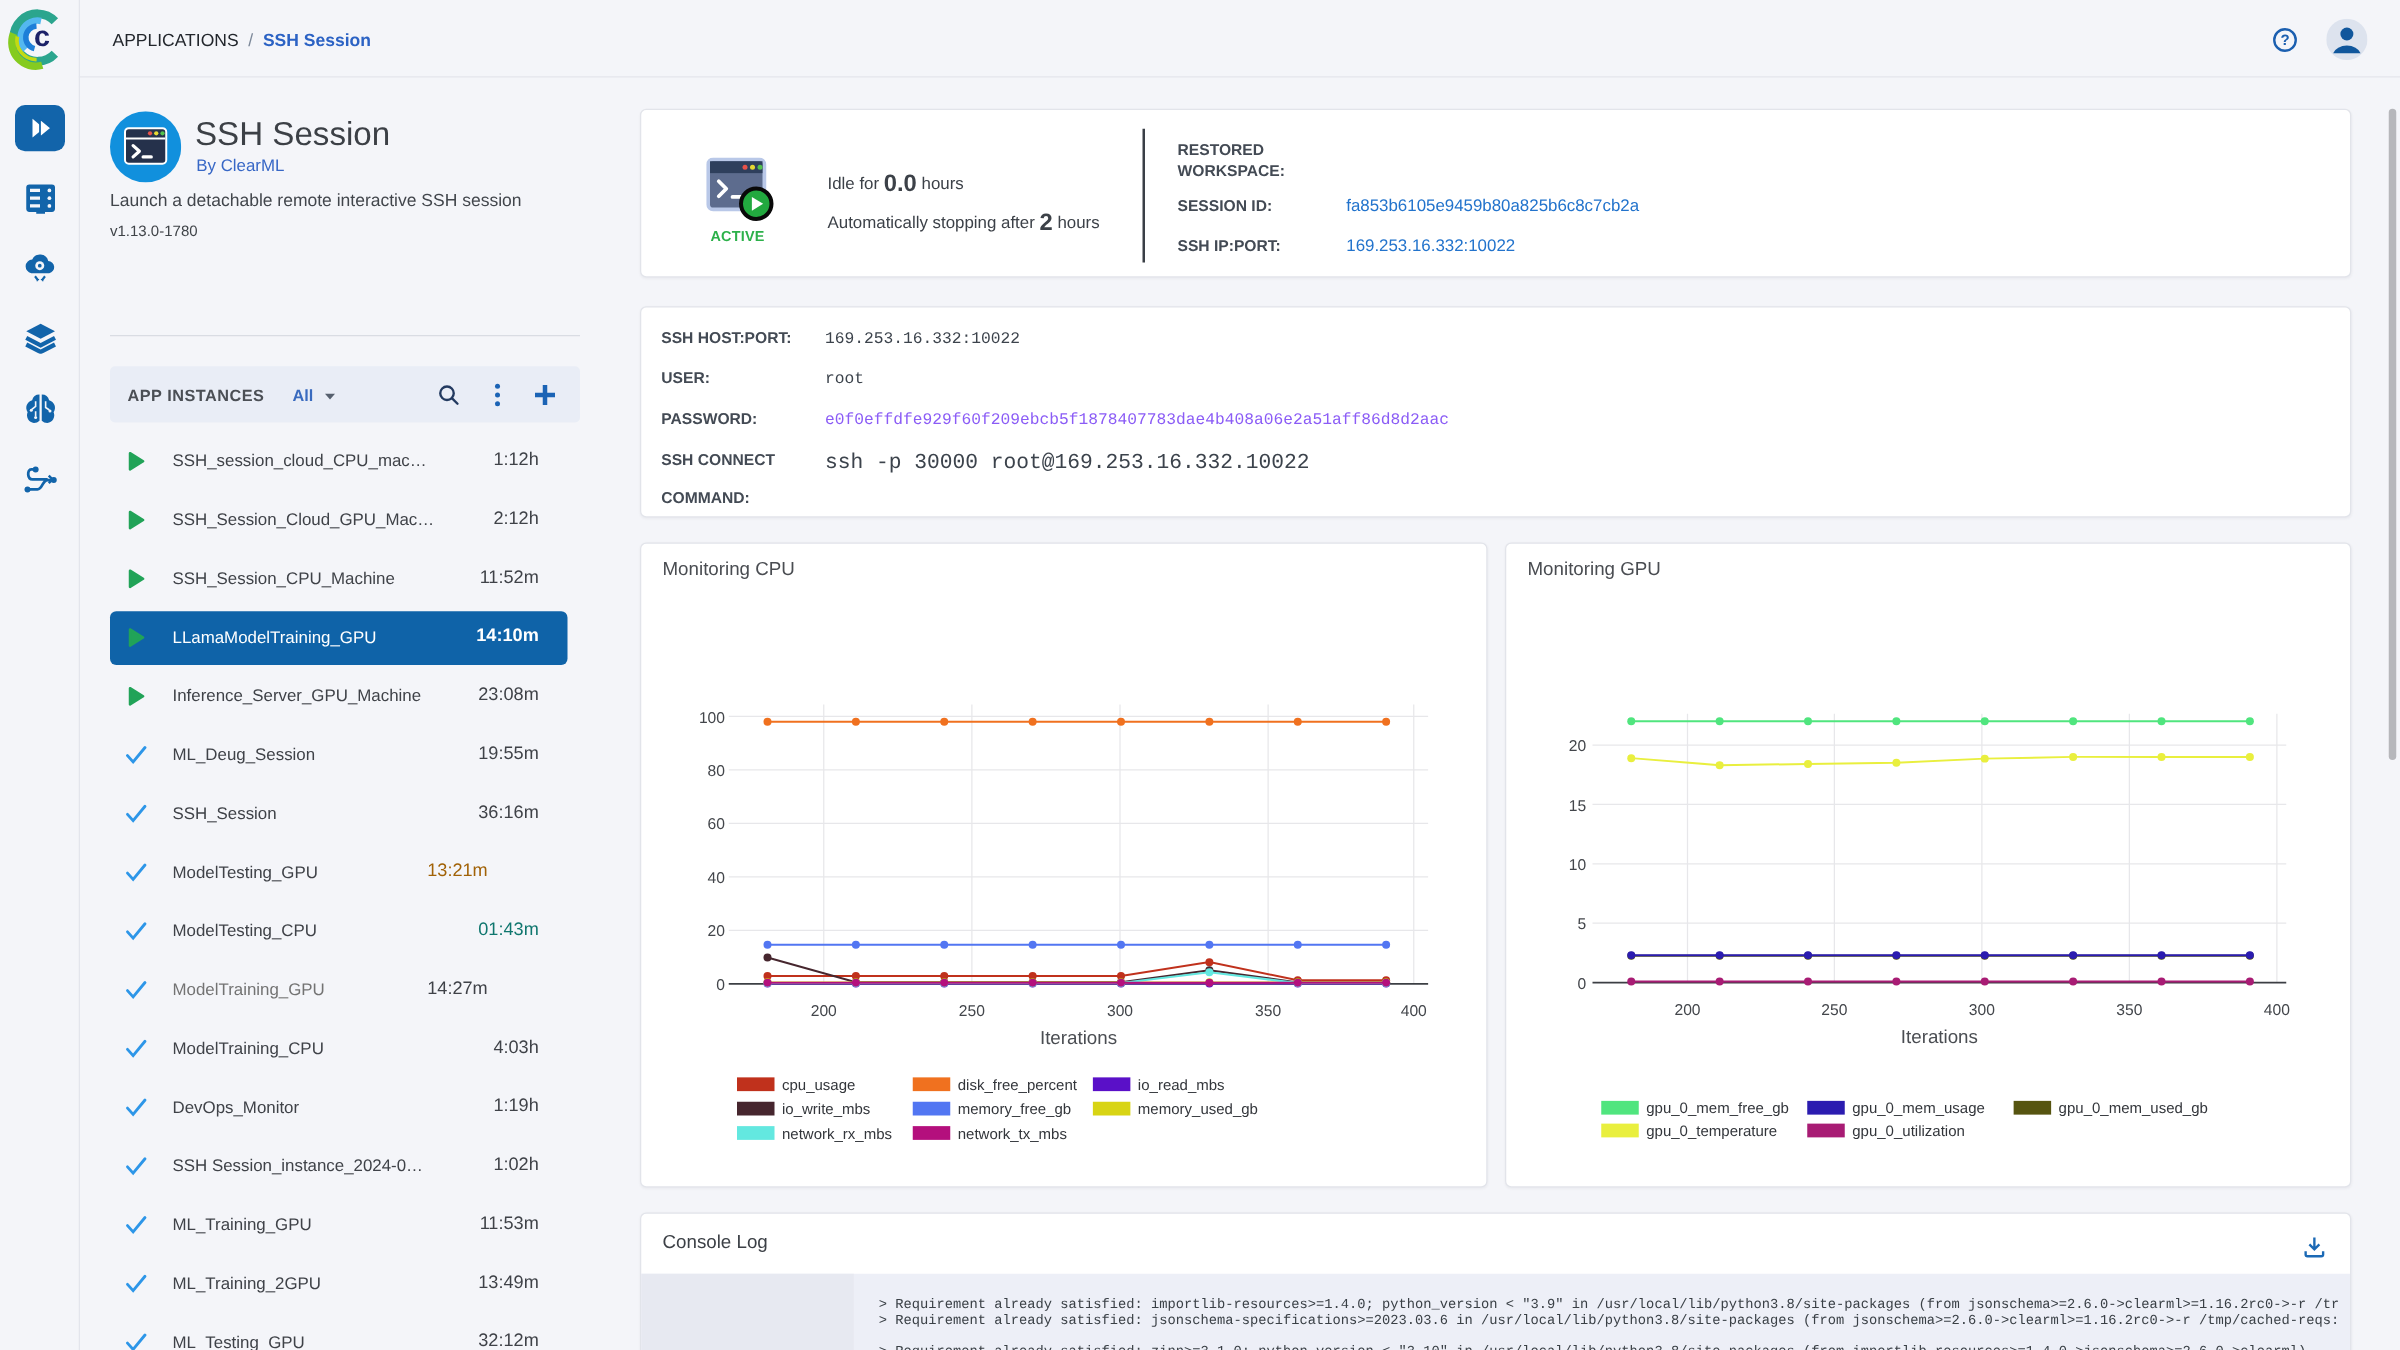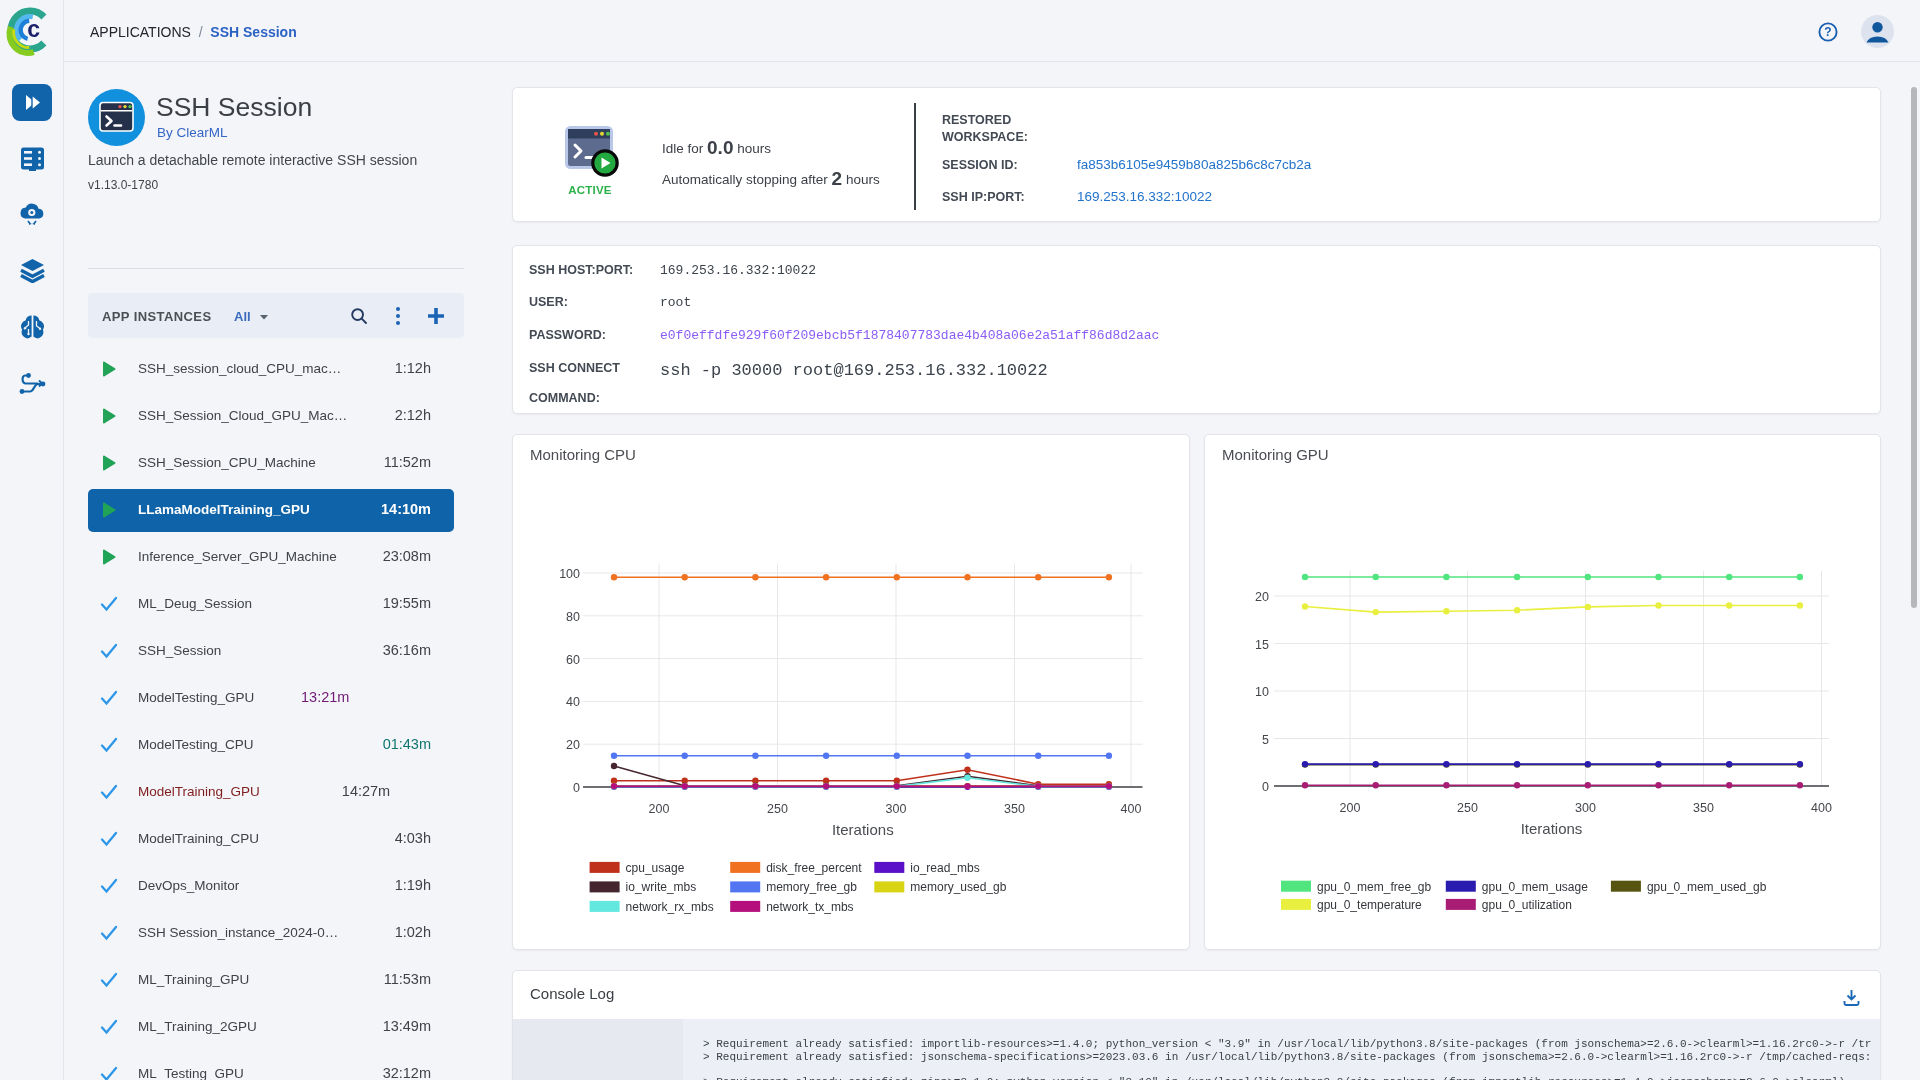--- a/index.html
+++ b/index.html
@@ -121,51 +121,51 @@
 <div class="abs" style="left:301px;top:407px;width:130px;text-align:right;font-size:14.5px;color:#3f4248">2:12h</div>
 <svg class="abs" style="left:101px;top:455px" width="16" height="16" viewBox="0 0 16 16">
     <path d="M3 1.5 L13.5 8 L3 14.5 Z" fill="#21a358" stroke="#21a358" stroke-width="2" stroke-linejoin="round"></path>
   </svg>
 <div class="abs" style="left:138px;top:455px;font-size:13.5px;color:#3f4248">SSH_Session_CPU_Machine</div>
 <div class="abs" style="left:301px;top:454px;width:130px;text-align:right;font-size:14.5px;color:#3f4248">11:52m</div>
 <div class="abs" style="left:88px;top:488.5px;width:366px;height:43px;background:#0f63a8;border-radius:5px"></div>
 <svg class="abs" style="left:101px;top:502px" width="16" height="16" viewBox="0 0 16 16">
     <path d="M3 1.5 L13.5 8 L3 14.5 Z" fill="#21a358" stroke="#21a358" stroke-width="2" stroke-linejoin="round"></path>
   </svg>
-<div class="abs" style="left:138px;top:502px;font-size:13.5px;font-weight:bold;color:#fff">LLamaModelTraining_GPU</div>
+<div class="abs" style="left:138px;top:502px;font-size:13.5px;font-weight:normal;color:#fff">LLamaModelTraining_GPU</div>
 <div class="abs" style="left:301px;top:501px;width:130px;text-align:right;font-size:14.5px;font-weight:bold;color:#fff">14:10m</div>
 <svg class="abs" style="left:101px;top:549px" width="16" height="16" viewBox="0 0 16 16">
     <path d="M3 1.5 L13.5 8 L3 14.5 Z" fill="#21a358" stroke="#21a358" stroke-width="2" stroke-linejoin="round"></path>
   </svg>
 <div class="abs" style="left:138px;top:549px;font-size:13.5px;color:#3f4248">Inference_Server_GPU_Machine</div>
 <div class="abs" style="left:301px;top:548px;width:130px;text-align:right;font-size:14.5px;color:#3f4248">23:08m</div>
 <svg class="abs" style="left:100px;top:596px" width="18" height="16" viewBox="0 0 18 16">
     <path d="M2 8.5 L6.5 13.5 L16 2" fill="none" stroke="#2d96e8" stroke-width="2.3" stroke-linecap="round"></path>
   </svg>
 <div class="abs" style="left:138px;top:596px;font-size:13.5px;color:#3f4248">ML_Deug_Session</div>
 <div class="abs" style="left:301px;top:595px;width:130px;text-align:right;font-size:14.5px;color:#3f4248">19:55m</div>
 <svg class="abs" style="left:100px;top:643px" width="18" height="16" viewBox="0 0 18 16">
     <path d="M2 8.5 L6.5 13.5 L16 2" fill="none" stroke="#2d96e8" stroke-width="2.3" stroke-linecap="round"></path>
   </svg>
 <div class="abs" style="left:138px;top:643px;font-size:13.5px;color:#3f4248">SSH_Session</div>
 <div class="abs" style="left:301px;top:642px;width:130px;text-align:right;font-size:14.5px;color:#3f4248">36:16m</div>
 <svg class="abs" style="left:100px;top:690px" width="18" height="16" viewBox="0 0 18 16">
     <path d="M2 8.5 L6.5 13.5 L16 2" fill="none" stroke="#2d96e8" stroke-width="2.3" stroke-linecap="round"></path>
   </svg>
 <div class="abs" style="left:138px;top:690px;font-size:13.5px;color:#3f4248">ModelTesting_GPU</div>
-<div class="abs" style="left:301px;top:689px;width:130px;text-align:left;font-size:14.5px;color:#701a75">13:21m</div>
+<div class="abs" style="left:301px;top:689px;width:130px;text-align:center;font-size:14.5px;color:#a16207">13:21m</div>
 <svg class="abs" style="left:100px;top:737px" width="18" height="16" viewBox="0 0 18 16">
     <path d="M2 8.5 L6.5 13.5 L16 2" fill="none" stroke="#2d96e8" stroke-width="2.3" stroke-linecap="round"></path>
   </svg>
 <div class="abs" style="left:138px;top:737px;font-size:13.5px;color:#3f4248">ModelTesting_CPU</div>
 <div class="abs" style="left:301px;top:736px;width:130px;text-align:right;font-size:14.5px;color:#0f766e">01:43m</div>
 <svg class="abs" style="left:100px;top:784px" width="18" height="16" viewBox="0 0 18 16">
     <path d="M2 8.5 L6.5 13.5 L16 2" fill="none" stroke="#2d96e8" stroke-width="2.3" stroke-linecap="round"></path>
   </svg>
-<div class="abs" style="left:138px;top:784px;font-size:13.5px;color:#7f1d1d">ModelTraining_GPU</div>
+<div class="abs" style="left:138px;top:784px;font-size:13.5px;color:#737373">ModelTraining_GPU</div>
 <div class="abs" style="left:301px;top:783px;width:130px;text-align:center;font-size:14.5px;color:#3f4248">14:27m</div>
 <svg class="abs" style="left:100px;top:831px" width="18" height="16" viewBox="0 0 18 16">
     <path d="M2 8.5 L6.5 13.5 L16 2" fill="none" stroke="#2d96e8" stroke-width="2.3" stroke-linecap="round"></path>
   </svg>
 <div class="abs" style="left:138px;top:831px;font-size:13.5px;color:#3f4248">ModelTraining_CPU</div>
 <div class="abs" style="left:301px;top:830px;width:130px;text-align:right;font-size:14.5px;color:#3f4248">4:03h</div>
 <svg class="abs" style="left:100px;top:878px" width="18" height="16" viewBox="0 0 18 16">
     <path d="M2 8.5 L6.5 13.5 L16 2" fill="none" stroke="#2d96e8" stroke-width="2.3" stroke-linecap="round"></path>
   </svg>
 <div class="abs" style="left:138px;top:878px;font-size:13.5px;color:#3f4248">DevOps_Monitor</div>

